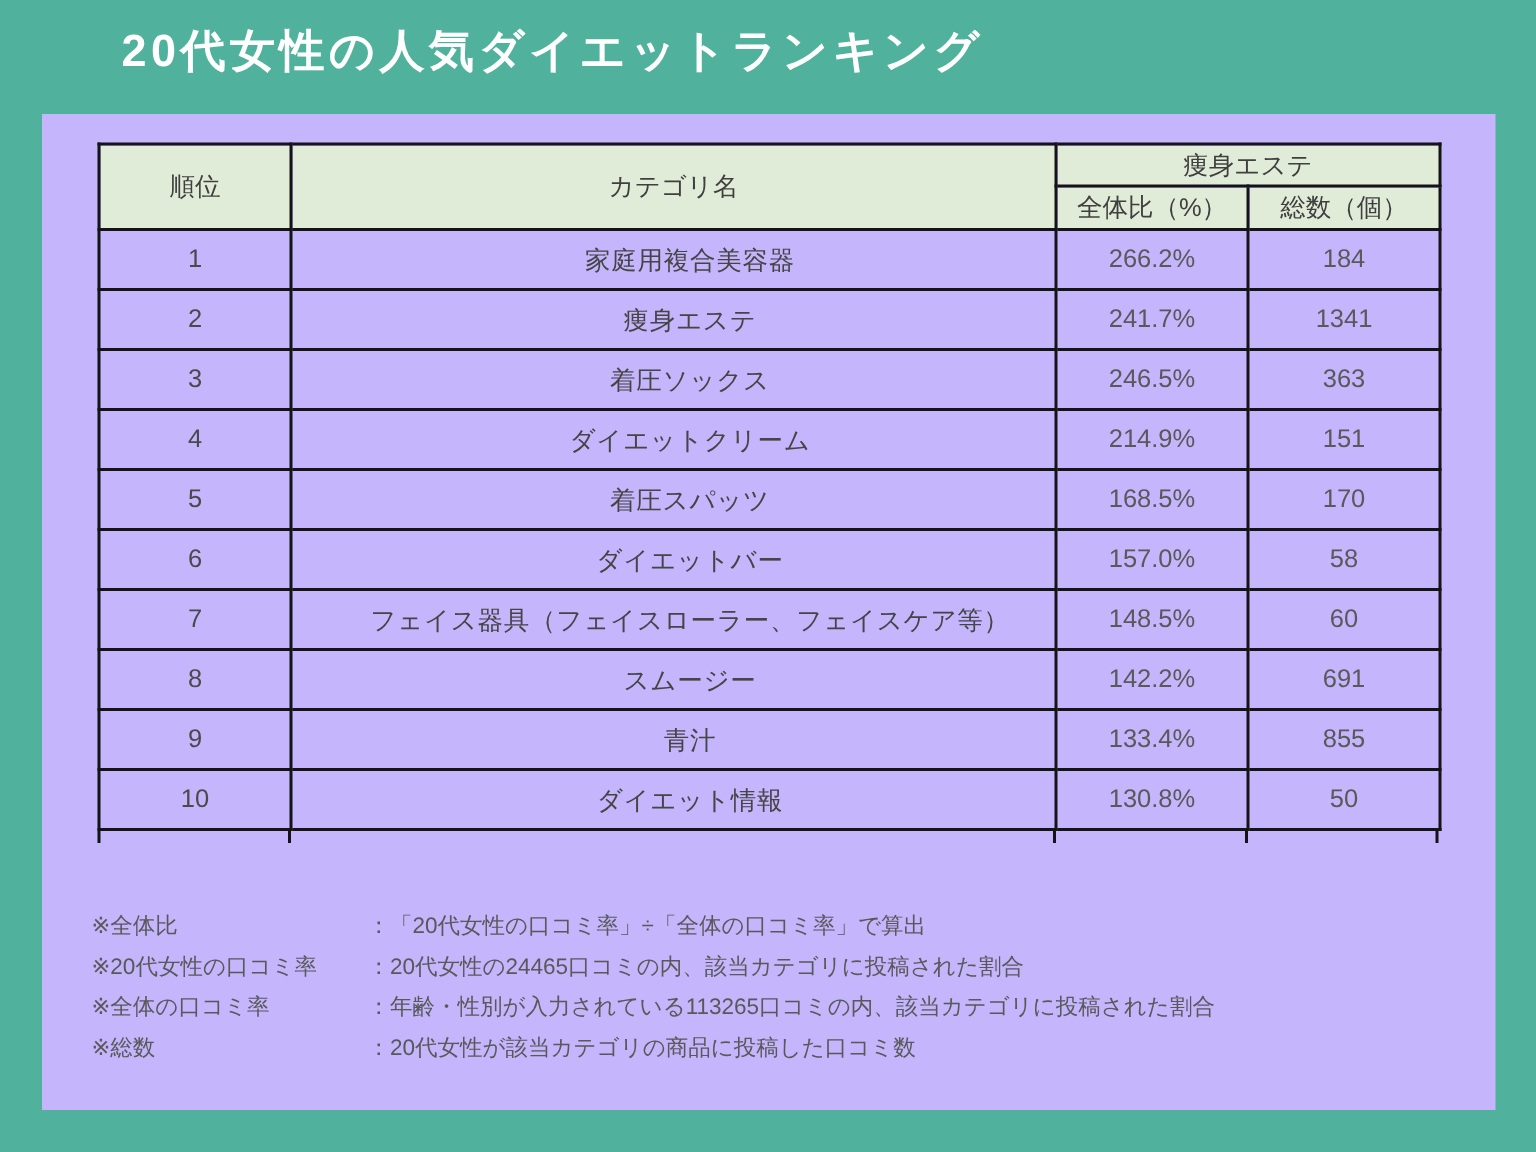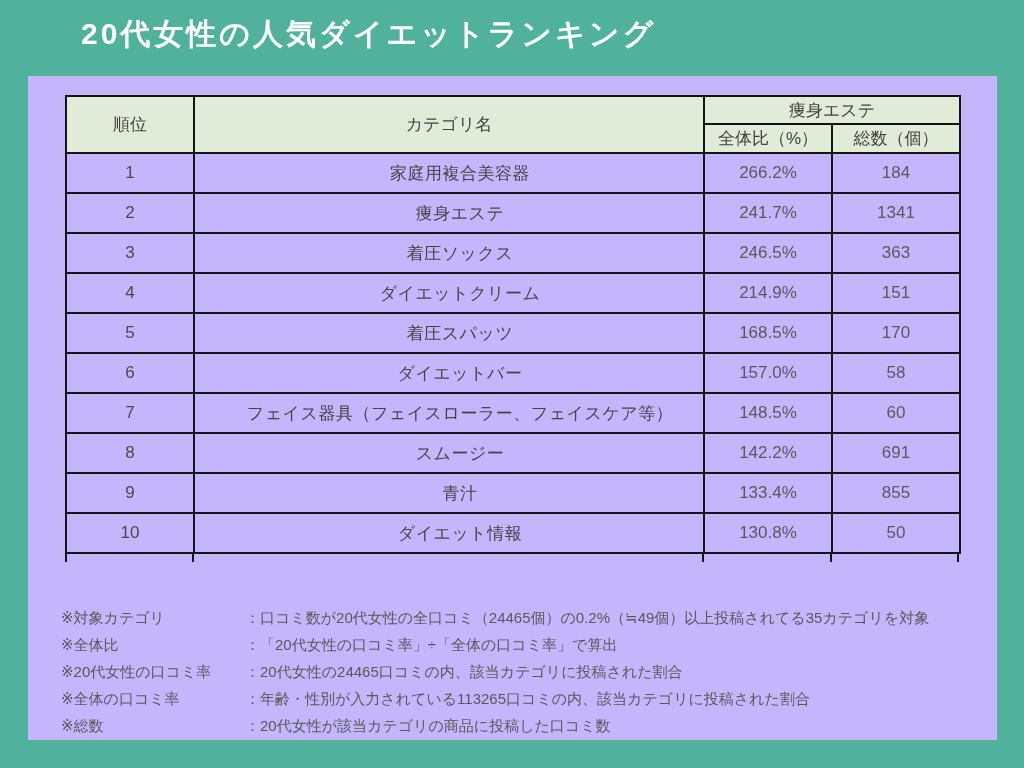--- a/index.html
+++ b/index.html
@@ -175,24 +175,20 @@
     </table>
     <div class="stub stub-0"></div>
     <div class="stub stub-1"></div>
     <div class="stub stub-2"></div>
     <div class="stub stub-3"></div>
     <div class="stub stub-4"></div>
   </div>
 
   <div class="footnotes">
     <div class="fn-line">
-      <span class="fn-label">※対象カテゴリ</span>
-      <span class="fn-text">：口コミ数が20代女性の全口コミ（24465個）の0.2%（≒49個）以上投稿されてる35カテゴリを対象</span>
-    </div>
-    <div class="fn-line">
       <span class="fn-label">※全体比</span>
       <span class="fn-text">：「20代女性の口コミ率」÷「全体の口コミ率」で算出</span>
     </div>
     <div class="fn-line">
       <span class="fn-label">※20代女性の口コミ率</span>
       <span class="fn-text">：20代女性の24465口コミの内、該当カテゴリに投稿された割合</span>
     </div>
     <div class="fn-line">
       <span class="fn-label">※全体の口コミ率</span>
       <span class="fn-text">：年齢・性別が入力されている113265口コミの内、該当カテゴリに投稿された割合</span>

